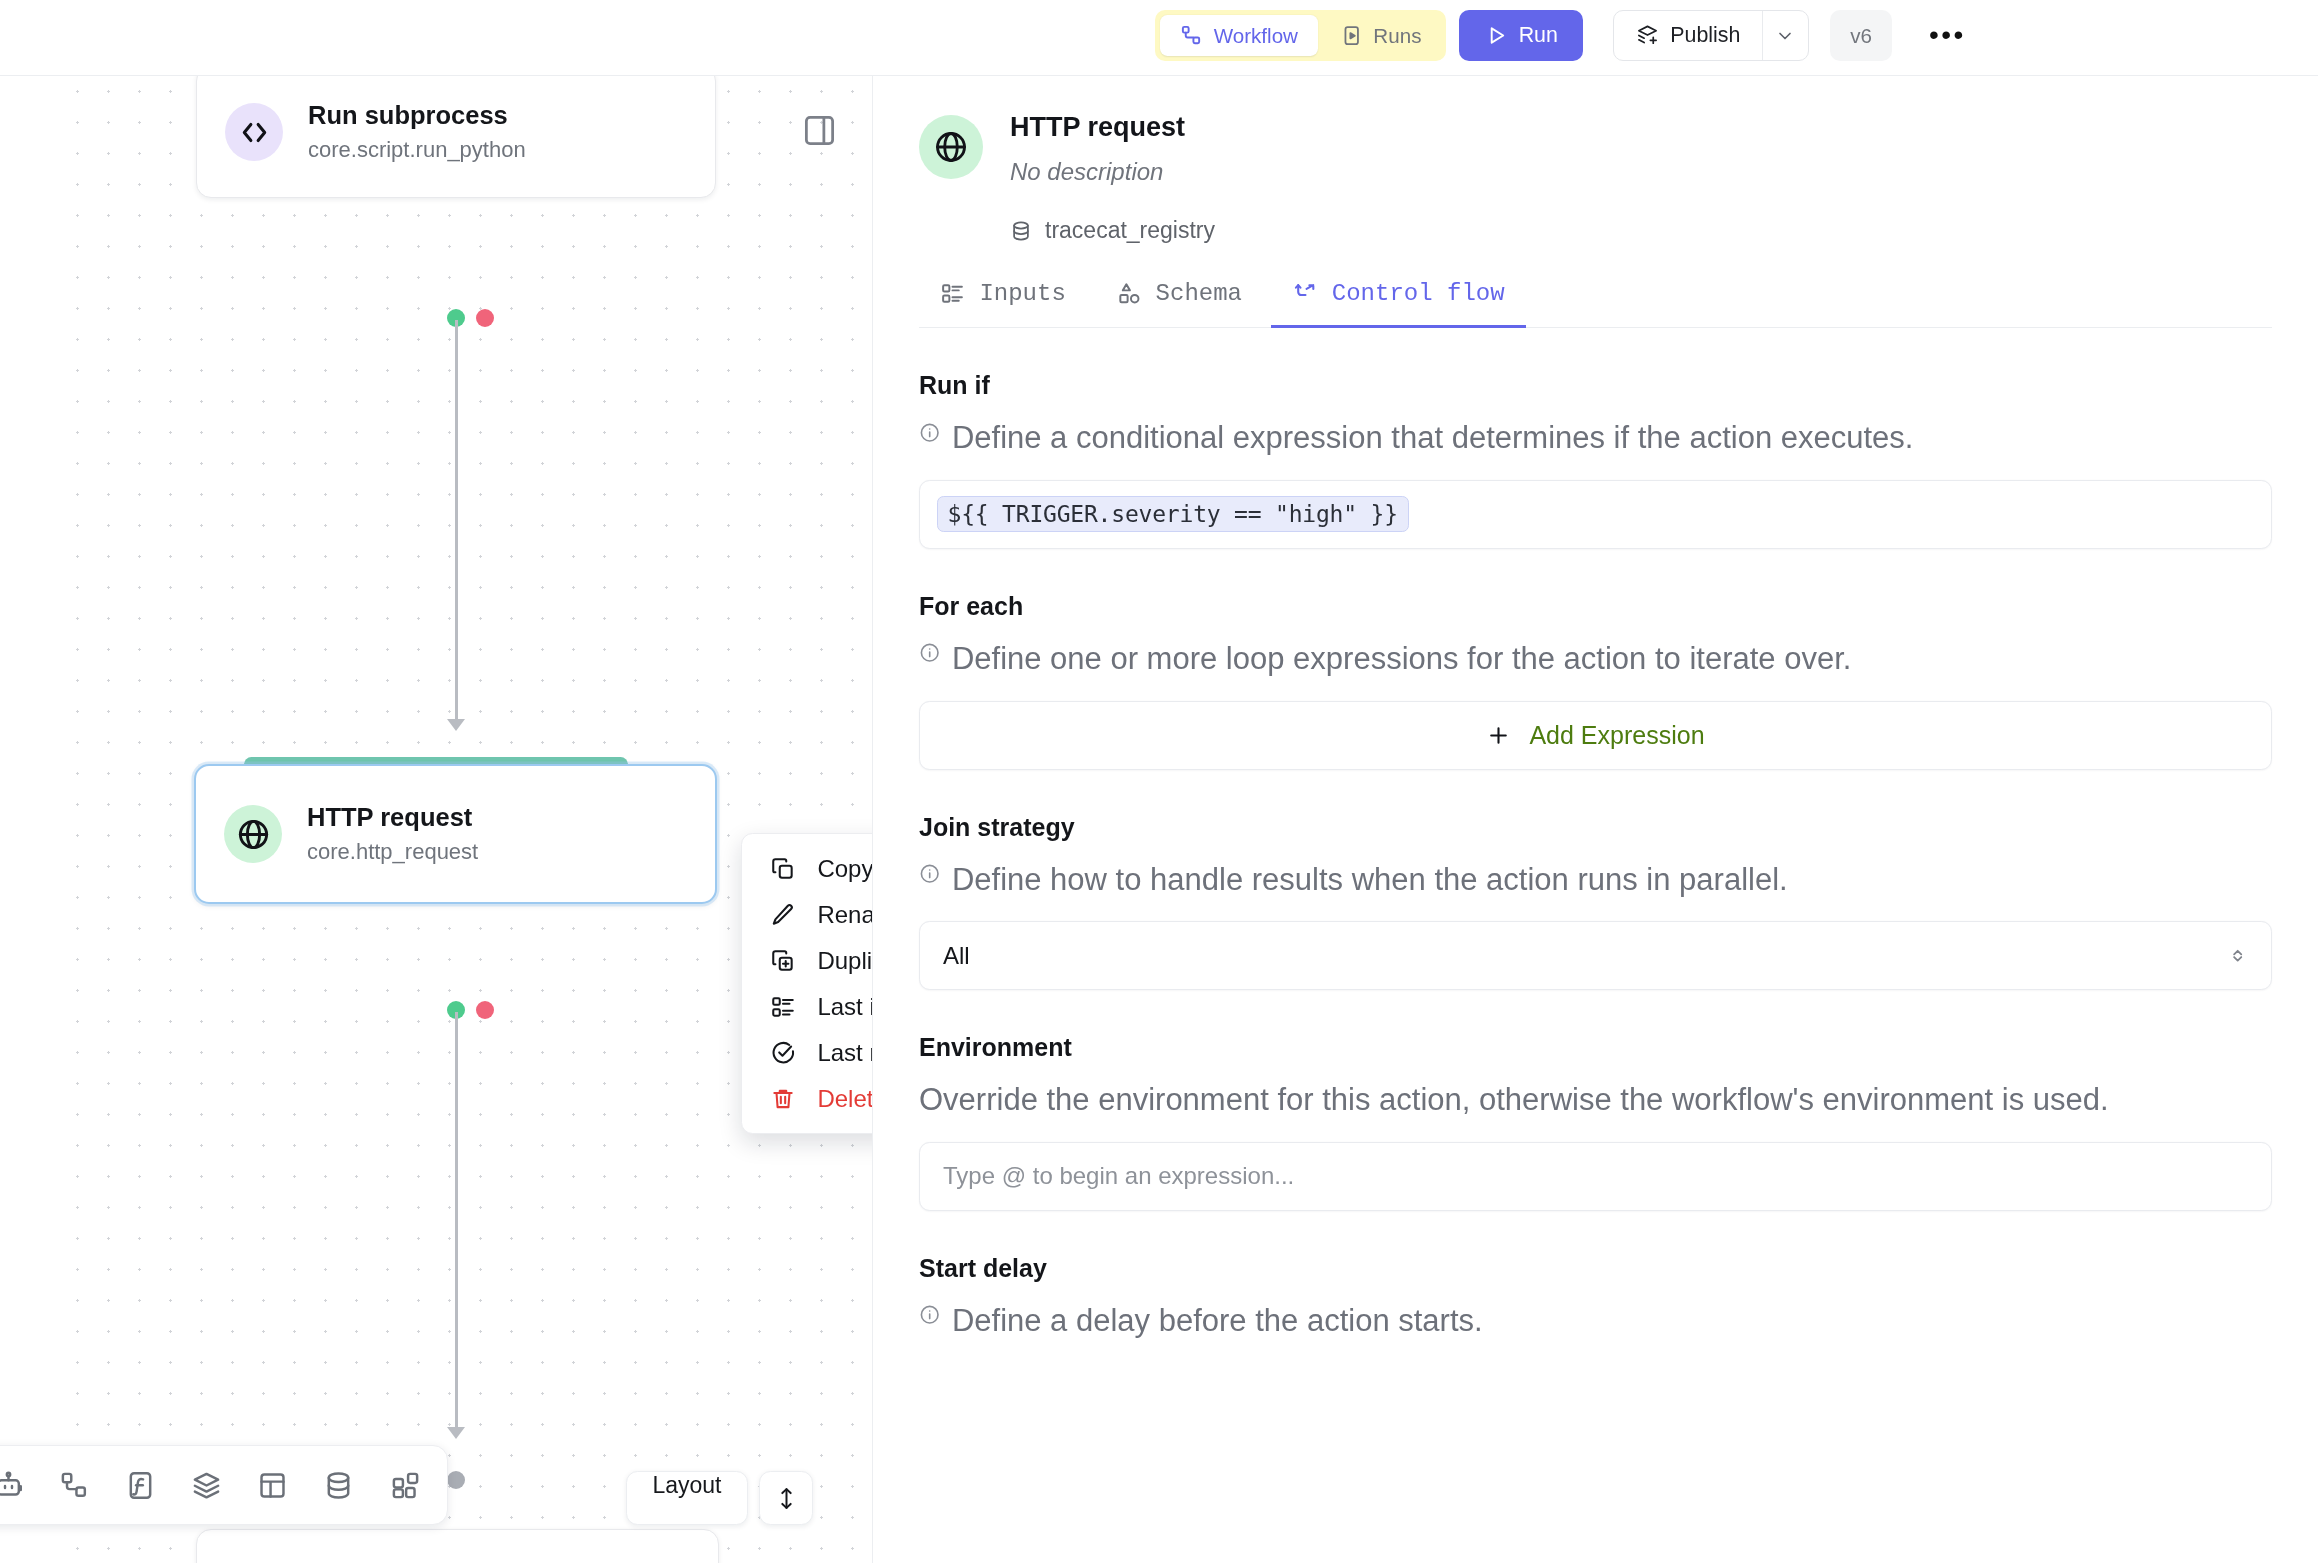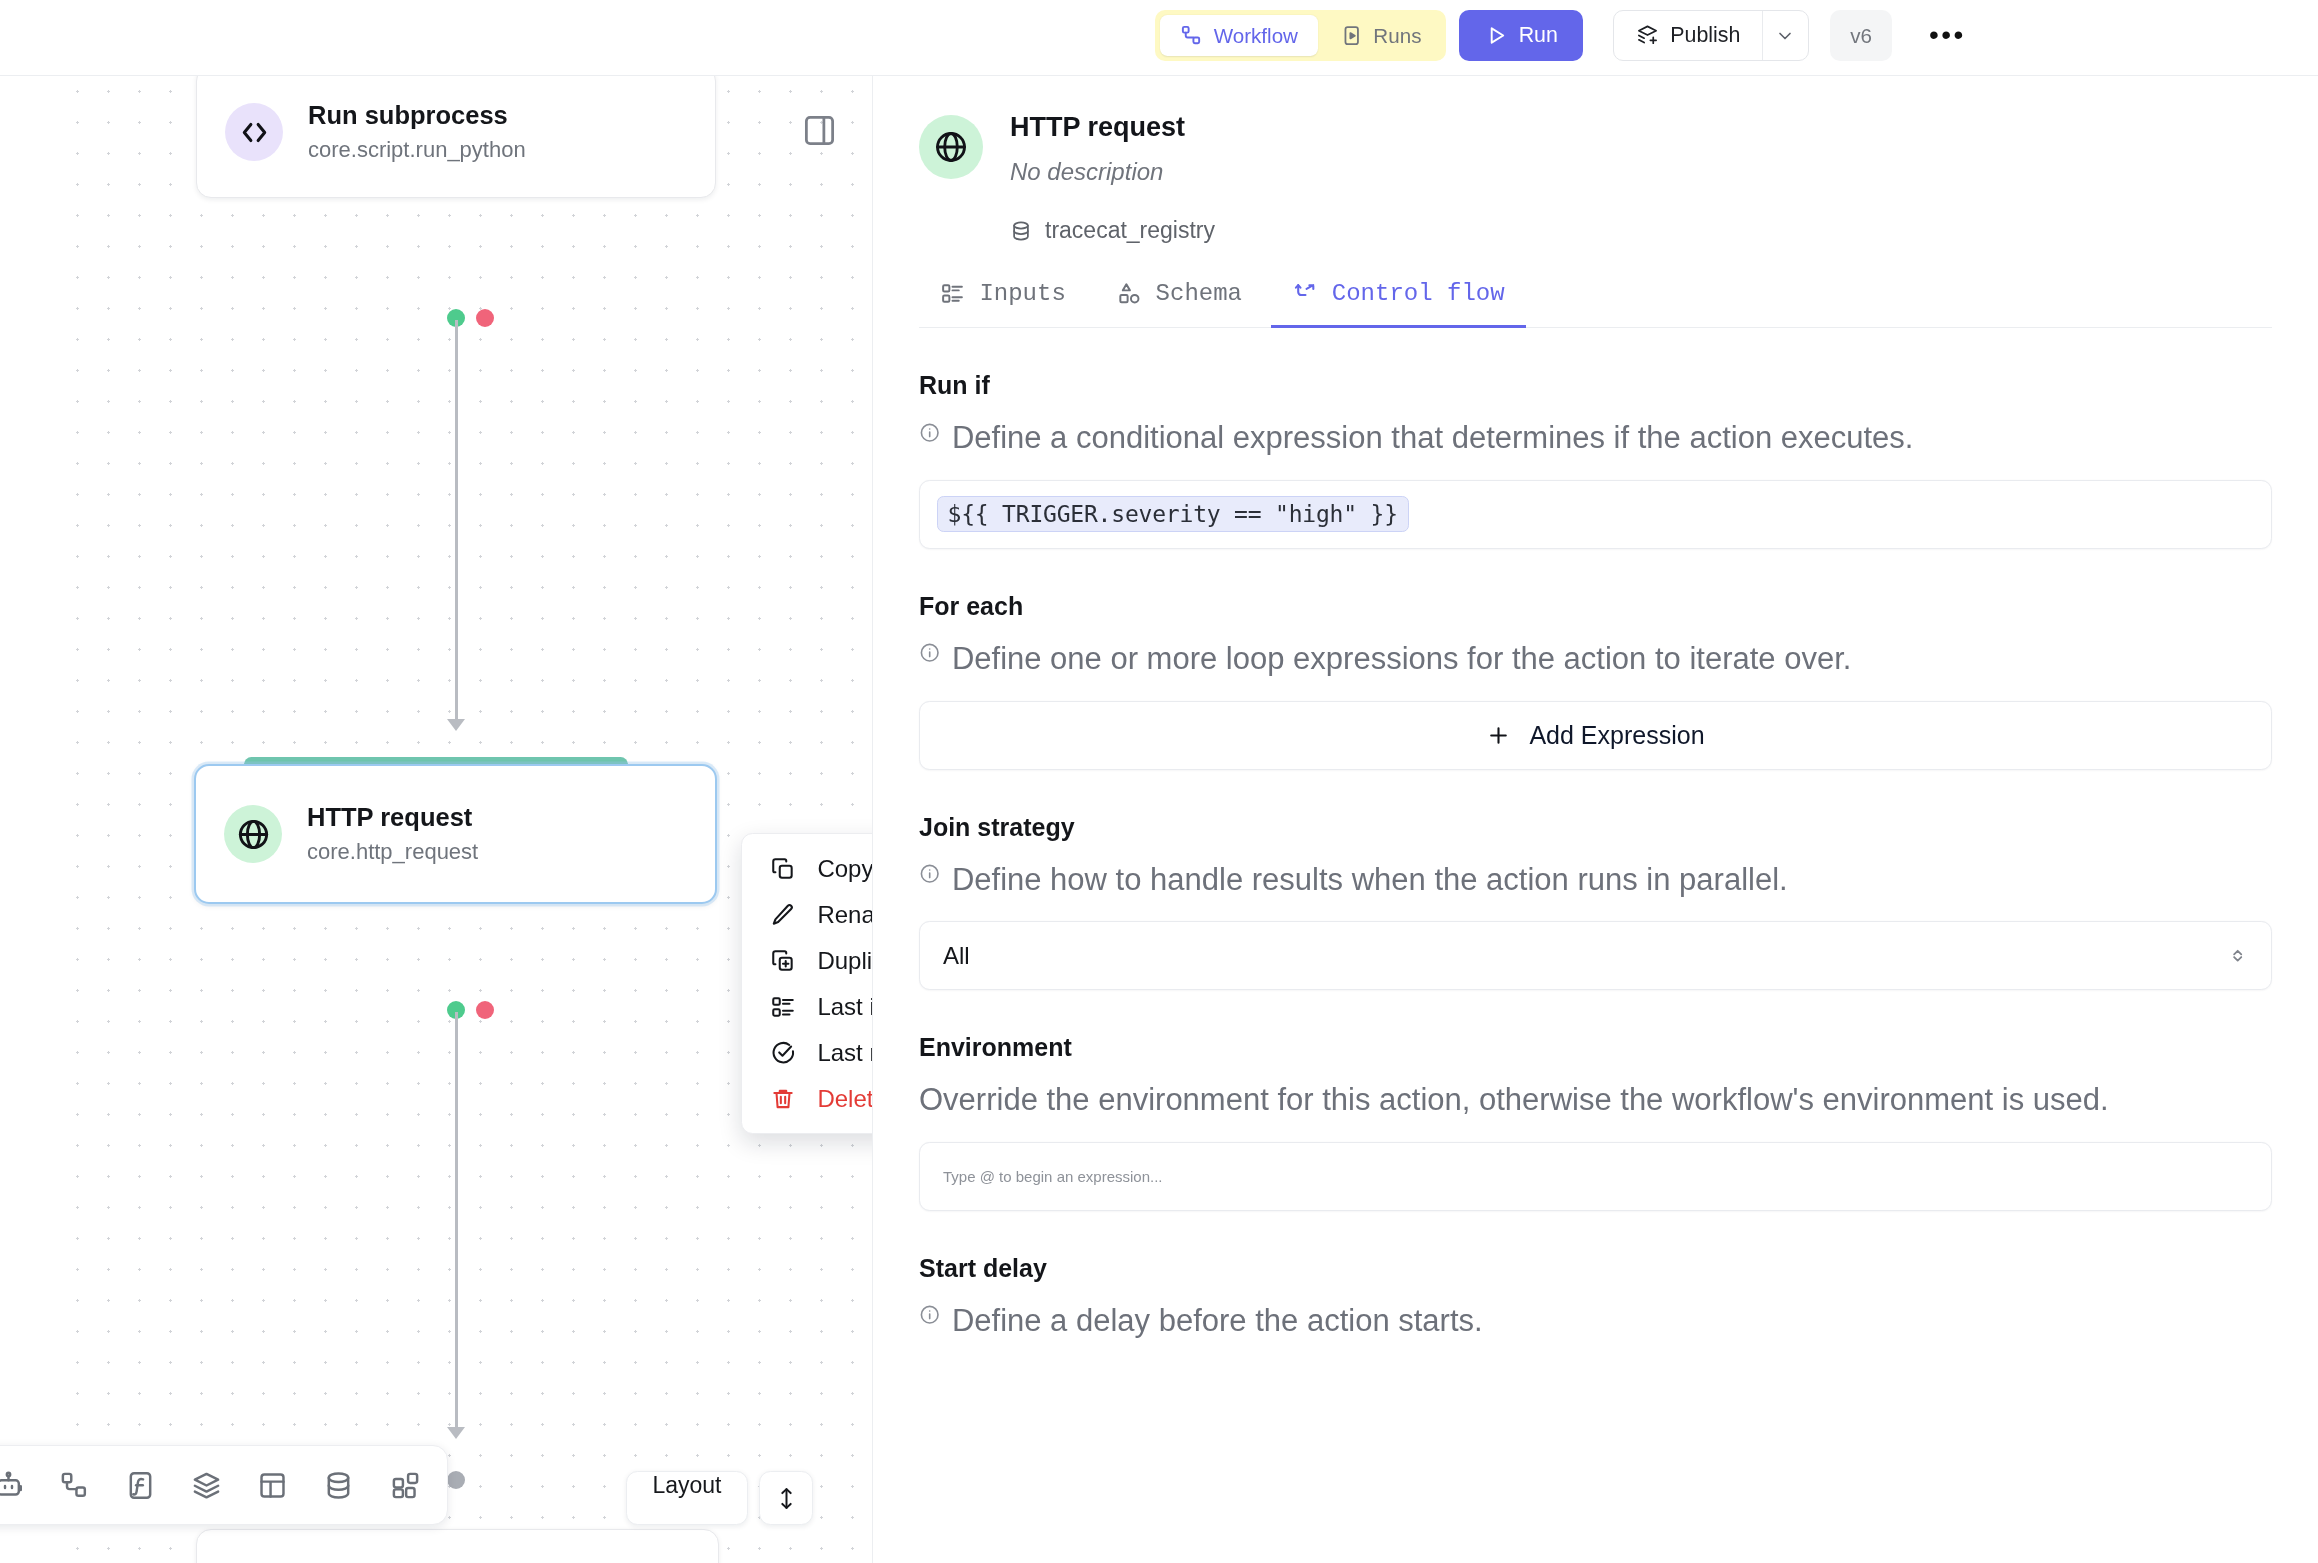--- a/index.html
+++ b/index.html
@@ -237,37 +237,37 @@
     background: #e8ebfb; border: 0.8px solid #ccd3f6; border-radius: 6.6px;
     padding: 4.1px 10px;
     font-family: "DejaVu Sans Mono", monospace;
     font-size: 23px; color: #2b2f38; letter-spacing: -0.2px;
     white-space: nowrap;
   }
   .addexpr-box {
     margin-top: 21.4px; height: 69px;
     border: 0.8px solid #e9ebef; border-radius: 10.7px; background: #fff;
     display: flex; align-items: center; justify-content: center;
-    gap: 18px; font-size: 25px; color: #0f172a; cursor: pointer;
+    gap: 18px; font-size: 25px; color: #4d7c0f; cursor: pointer;
     box-shadow: 0 0.8px 1.6px rgba(16,24,40,.04);
   }
   .select-box {
     margin-top: 21.4px; height: 69px;
     border: 0.8px solid #e9ebef; border-radius: 10.7px; background: #fff;
     display: flex; align-items: center; justify-content: space-between;
     padding: 0 23px; font-size: 24px; color: #14161a; cursor: pointer;
     box-shadow: 0 0.8px 1.6px rgba(16,24,40,.04);
   }
   .input-box {
     margin-top: 21.4px; height: 69px;
     border: 0.8px solid #e9ebef; border-radius: 10.7px; background: #fff;
     display: flex; align-items: center; padding: 0 23px;
     box-shadow: 0 0.8px 1.6px rgba(16,24,40,.04);
   }
-  .input-box .ph { font-size: 15px; color: #8e9299; }
+  .input-box .ph { font-size: 24px; color: #8e9299; }
   .info-ico { flex: 0 0 auto; margin-top: 3.3px; }
   svg { display: block; }
 </style>
 </head>
 <body>
 
 <div class="topbar">
   <div class="topbar-center">
 
     <div class="viewtoggle">

